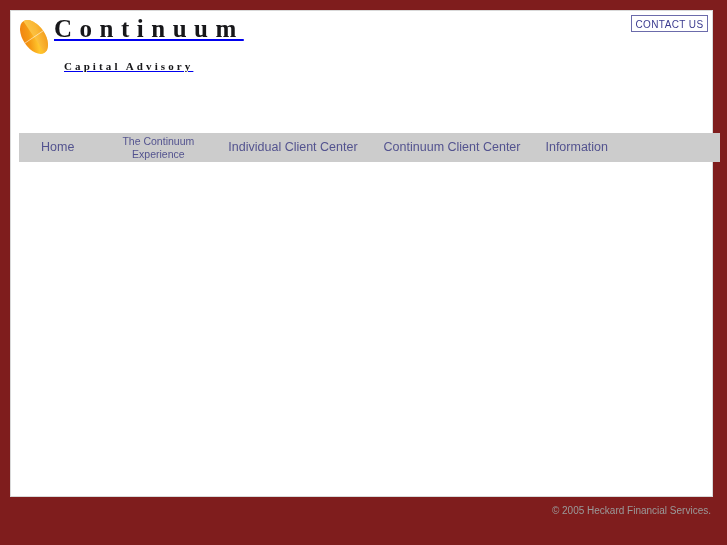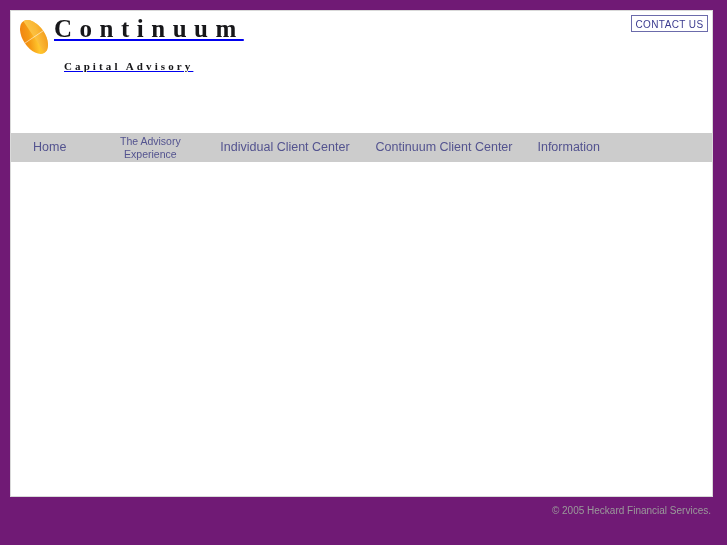--- a/index.html
+++ b/index.html
@@ -12,21 +12,21 @@
     height: 545px;
     overflow: hidden;
     font-family: "Liberation Sans", sans-serif;
     -webkit-font-smoothing: antialiased;
   }
 
   #page {
     position: relative;
     width: 727px;
     height: 545px;
-    background: #701a75;
+    background: #7f1d1d;
   }
 
   
   .site-box {
     position: absolute;
     left: 10px;
     top: 10px;
     width: 703px;
     height: 487px;
     border: 1px solid #d9d9d9;
@@ -101,21 +101,21 @@
     line-height: 17px;
     text-align: center;
     box-sizing: border-box;
     cursor: pointer;
     padding: 0;
   }
 
   
   .nav {
     position: absolute;
-    left: 0;
+    left: 8px;
     top: 122px;
     width: 701px;
     height: 29px;
     background: #cccccc;
     display: flex;
     align-items: center;
     box-sizing: border-box;
   }
 
   .nav-item {
@@ -220,21 +220,21 @@
 
     </div>
 
     <div class="nav">
 
       <div class="nav-item nav-item-home">
         <span class="nav-line">Home</span>
       </div>
 
       <div class="nav-item two-line nav-item-continuum">
-        <span class="nav-line">The Advisory</span>
+        <span class="nav-line">The Continuum</span>
         <span class="nav-line">Experience</span>
       </div>
 
       <div class="nav-item nav-item-individual">
         <span class="nav-line">Individual Client Center</span>
       </div>
 
       <div class="nav-item nav-item-corporate">
         <span class="nav-line">Continuum Client Center</span>
       </div>

